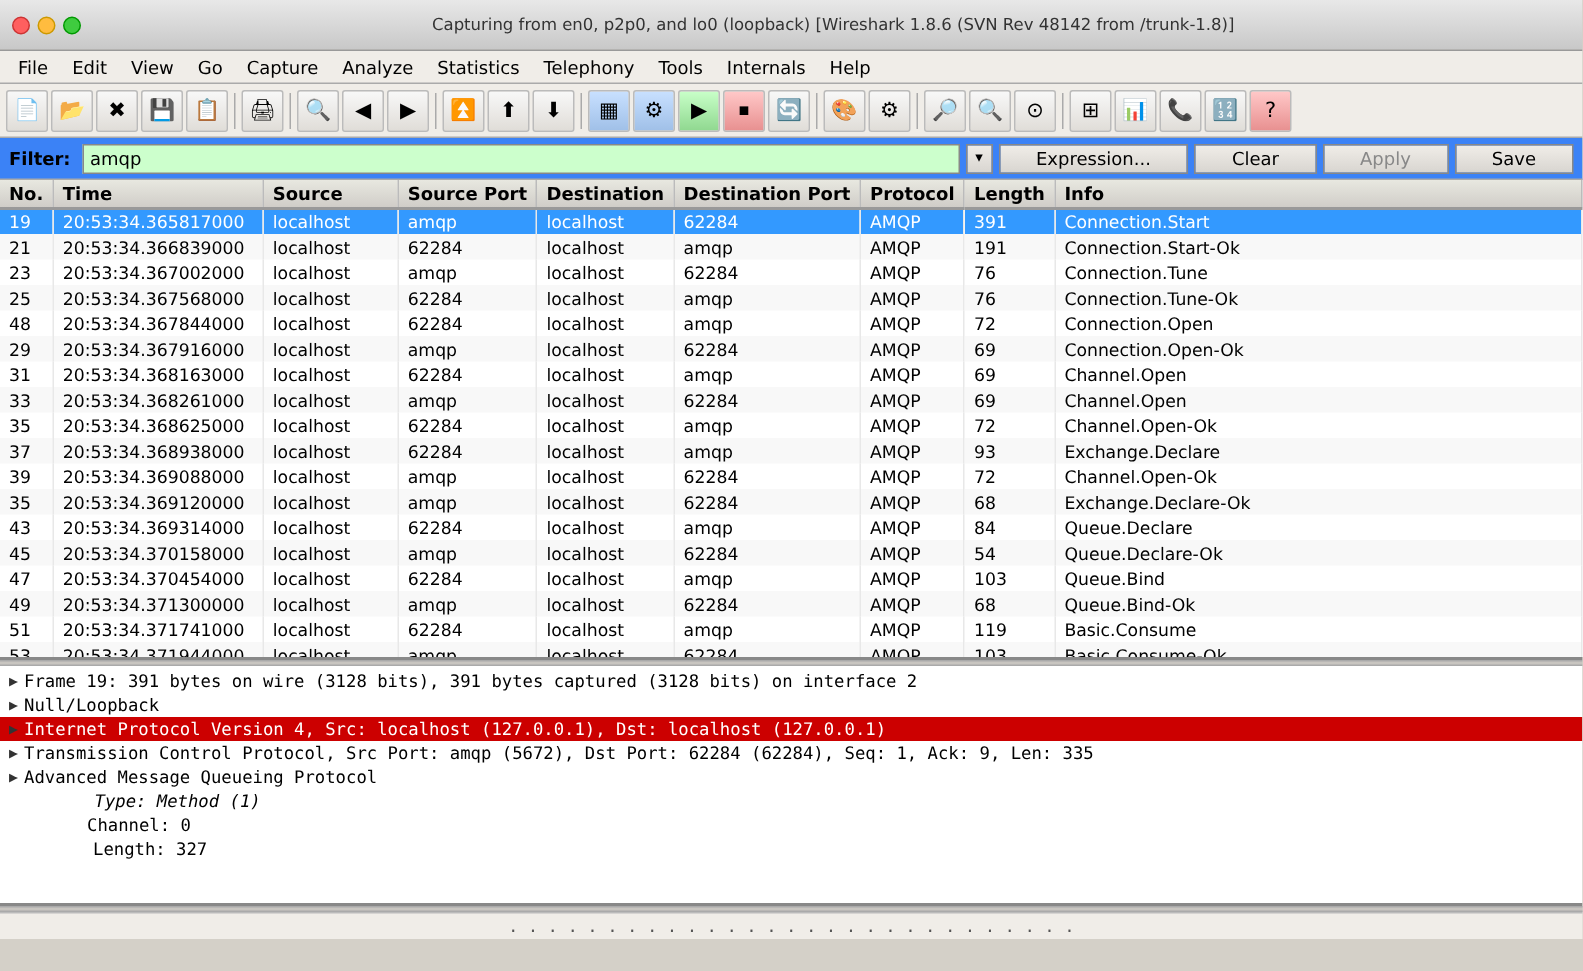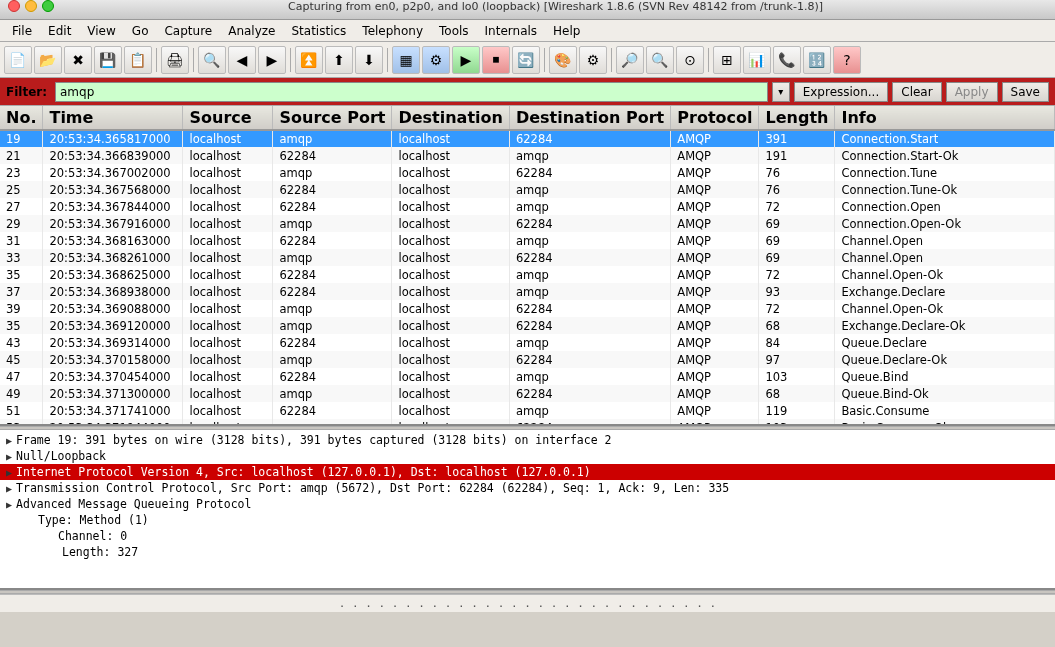--- a/index.html
+++ b/index.html
@@ -9,22 +9,23 @@
       background: #d4d0c8;
       width: 1055px;
       height: 647px;
       overflow: hidden;
       color: #000;
     }
 
     
     .title-bar {
       background: linear-gradient(to bottom, #e8e8e8, #c8c8c8);
-      height: 20px;
-      display: flex;
+      height: 34px;
+      display: flex;
+      align-items: center;
       padding: 0 8px;
       border-bottom: 1px solid #999;
     }
     .title-bar .window-controls {
       display: flex;
       gap: 5px;
       margin-right: 10px;
     }
     .window-btn {
       width: 12px;
@@ -82,21 +83,21 @@
     }
     .tb-sep {
       width: 1px;
       height: 24px;
       background: #aaa;
       margin: 0 2px;
     }
 
     
     .filter-bar {
-      background: #b91c1c;
+      background: #3b82f6;
       height: 28px;
       display: flex;
       align-items: center;
       padding: 2px 6px;
       gap: 4px;
       border-bottom: 1px solid #aaa;
     }
     .filter-label {
       font-size: 12px;
       font-weight: bold;
@@ -117,21 +118,21 @@
       background: linear-gradient(to bottom, #f0ede8, #d8d5d0);
       border: 1px solid #888;
       cursor: pointer;
       display: flex;
       align-items: center;
       justify-content: center;
       font-size: 10px;
     }
     .filter-btn {
       height: 20px;
-      padding: 0 8px;
+      padding: 0 24px;
       background: linear-gradient(to bottom, #f0ede8, #d8d5d0);
       border: 1px solid #888;
       cursor: pointer;
       font-size: 12px;
       font-family: inherit;
     }
     .filter-btn.apply { color: #888; }
 
     
     .packet-list-container {
@@ -142,21 +143,21 @@
     .packet-table {
       width: 100%;
       border-collapse: collapse;
     }
     .packet-table thead th {
       background: linear-gradient(to bottom, #e8e8e0, #d0cdc8);
       border-right: 1px solid #bbb;
       border-bottom: 2px solid #999;
       padding: 2px 6px;
       text-align: left;
-      font-size: 16px;
+      font-size: 12px;
       font-weight: bold;
       white-space: nowrap;
     }
     .packet-table tbody tr {
       height: 17px;
     }
     .packet-table tbody tr td {
       padding: 1px 6px;
       border-right: 1px solid #e8e8e8;
       font-size: 11.5px;
@@ -357,21 +358,21 @@
           <td>20:53:34.367568000</td>
           <td>localhost</td>
           <td>62284</td>
           <td>localhost</td>
           <td>amqp</td>
           <td>AMQP</td>
           <td>76</td>
           <td>Connection.Tune-Ok</td>
         </tr>
         <tr>
-          <td>27</td>
+          <td>48</td>
           <td>20:53:34.367844000</td>
           <td>localhost</td>
           <td>62284</td>
           <td>localhost</td>
           <td>amqp</td>
           <td>AMQP</td>
           <td>72</td>
           <td>Connection.Open</td>
         </tr>
         <tr>
@@ -463,21 +464,21 @@
           <td>Queue.Declare</td>
         </tr>
         <tr>
           <td>45</td>
           <td>20:53:34.370158000</td>
           <td>localhost</td>
           <td>amqp</td>
           <td>localhost</td>
           <td>62284</td>
           <td>AMQP</td>
-          <td>97</td>
+          <td>54</td>
           <td>Queue.Declare-Ok</td>
         </tr>
         <tr>
           <td>47</td>
           <td>20:53:34.370454000</td>
           <td>localhost</td>
           <td>62284</td>
           <td>localhost</td>
           <td>amqp</td>
           <td>AMQP</td>
@@ -538,21 +539,21 @@
         <span>Internet Protocol Version 4, Src: localhost (127.0.0.1), Dst: localhost (127.0.0.1)</span>
       </div>
       <div class="detail-row">
         <span class="expand-arrow">▶</span>
         <span>Transmission Control Protocol, Src Port: amqp (5672), Dst Port: 62284 (62284), Seq: 1, Ack: 9, Len: 335</span>
       </div>
       <div class="detail-row">
         <span class="expand-arrow">▶</span>
         <span>Advanced Message Queueing Protocol</span>
       </div>
-      <div class="detail-row" style="padding-left: 20px;">
+      <div class="detail-row" style="padding-left: 45px; font-style: italic;">
         <span style="display: inline-block; width: 14px;"></span>
         <span>Type: Method (1)</span>
       </div>
       <div class="detail-row" style="padding-left: 40px;">
         <span style="display: inline-block; width: 14px;"></span>
         <span>Channel: 0</span>
       </div>
       <div class="detail-row" style="padding-left: 44px;">
         <span style="display: inline-block; width: 14px;"></span>
         <span>Length: 327</span>

